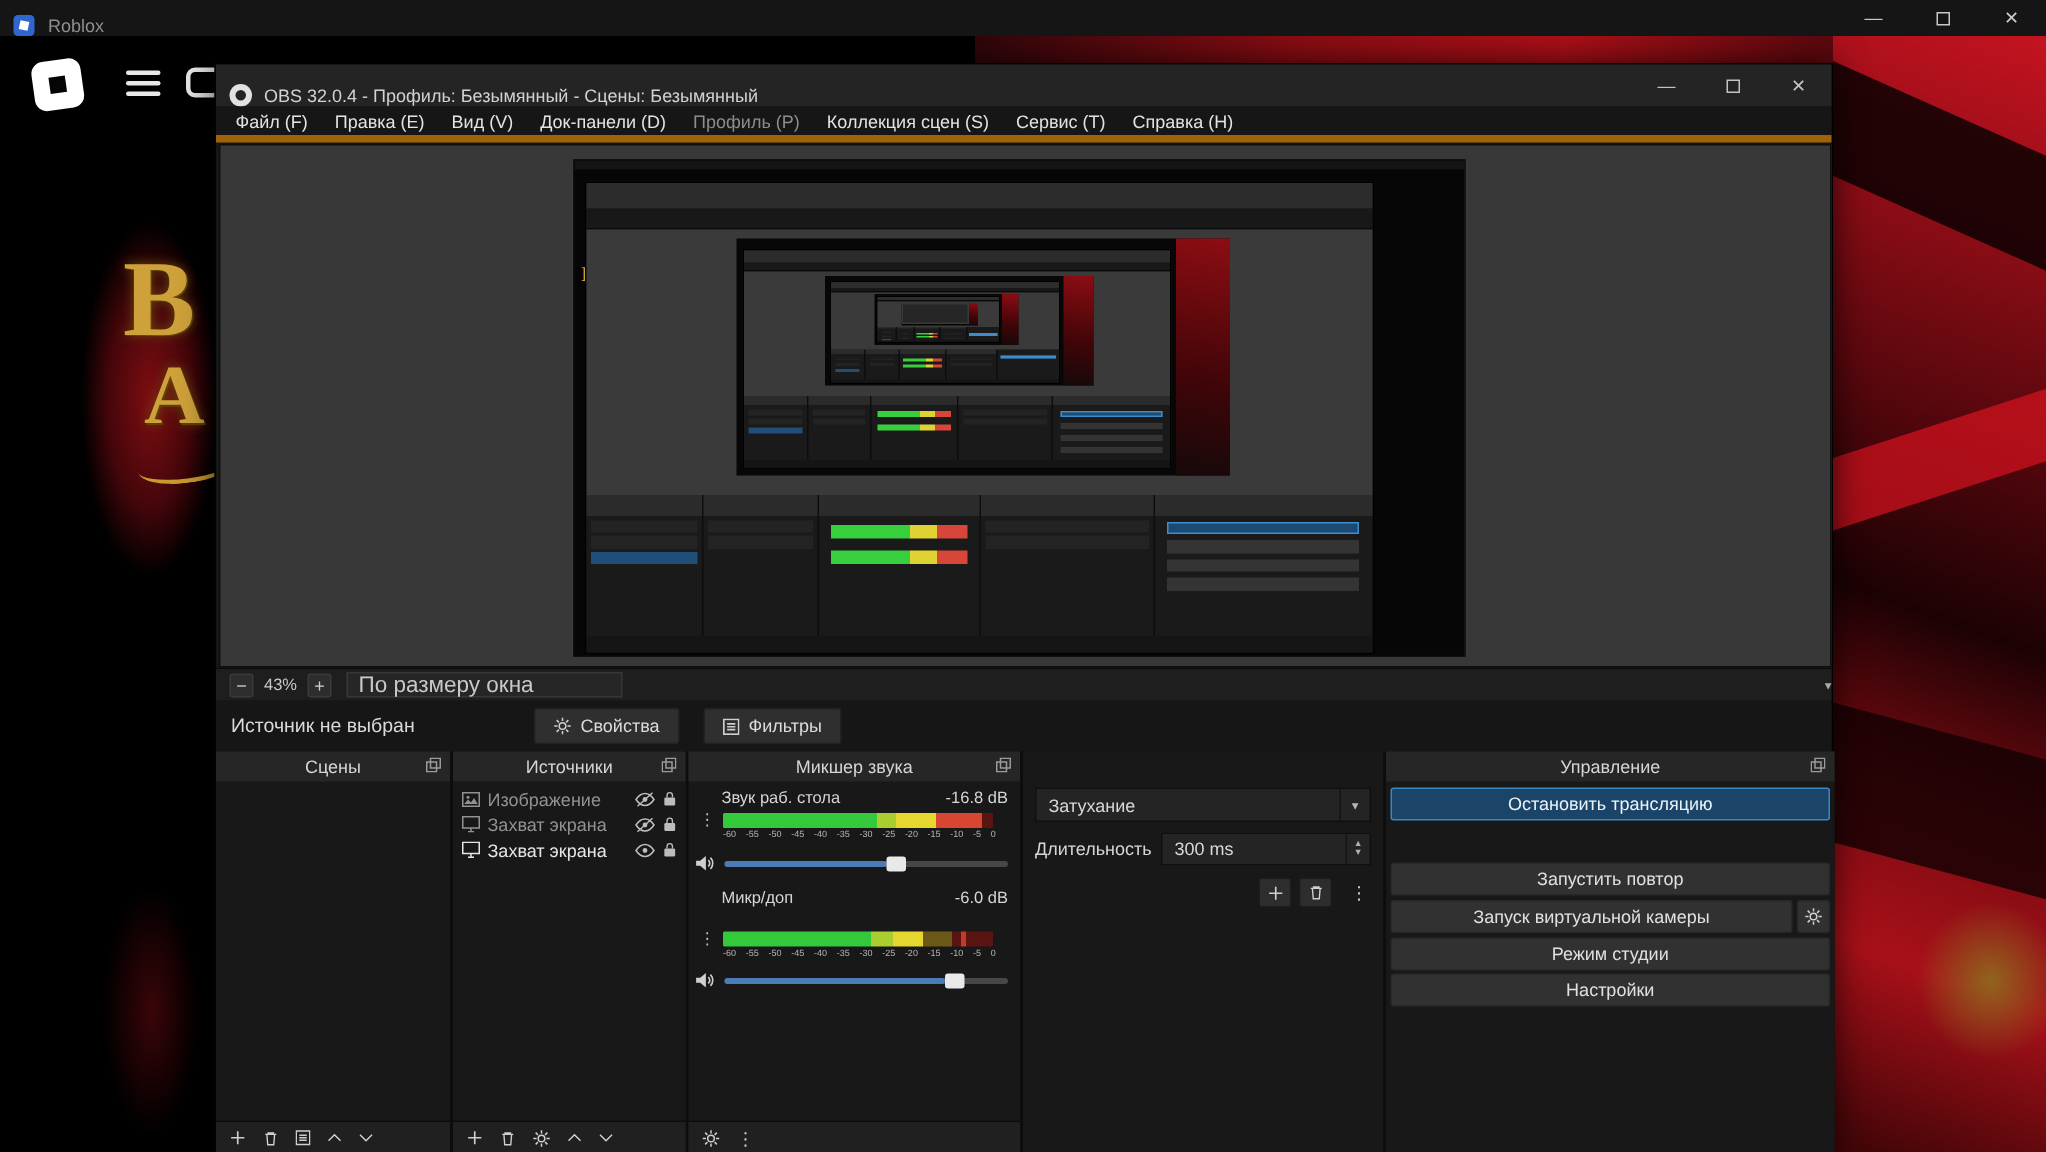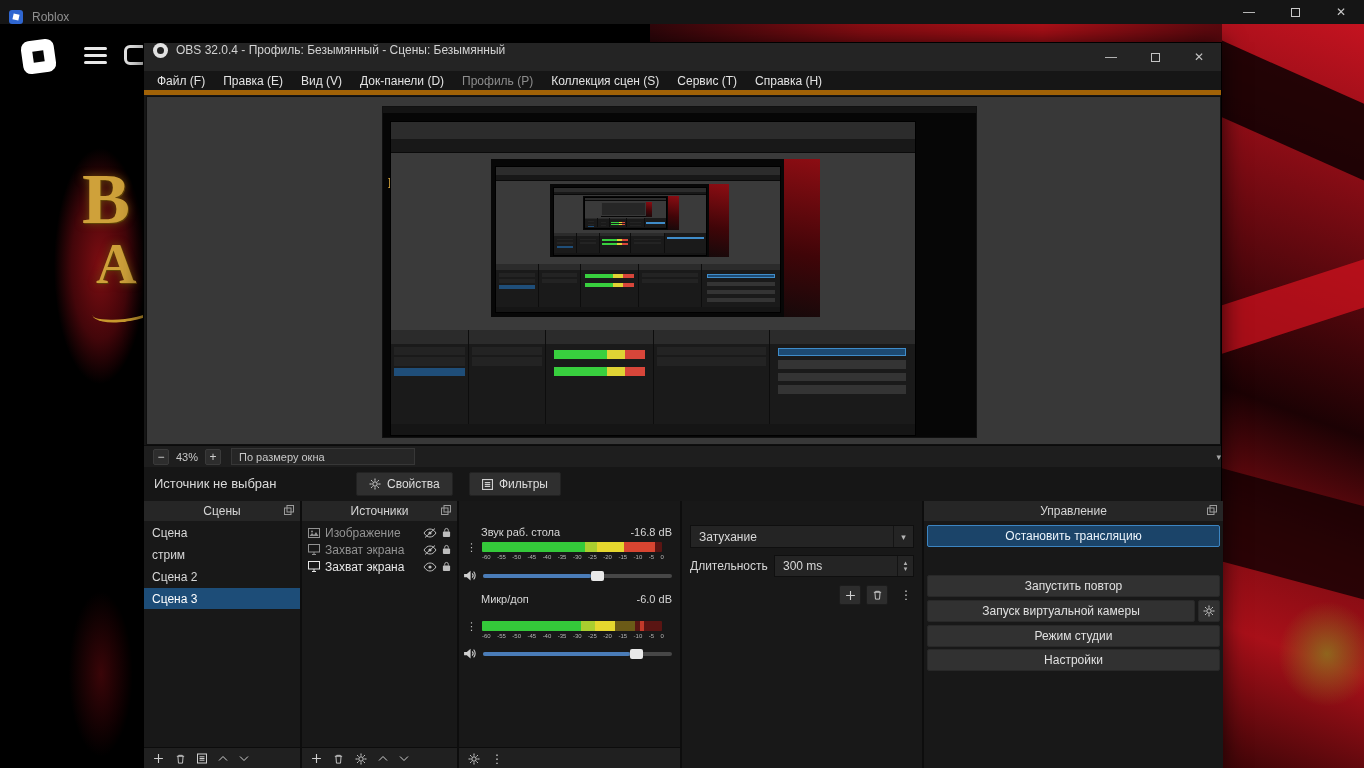--- a/index.html
+++ b/index.html
@@ -43,21 +43,21 @@
     transform:rotate(-8deg);z-index:3;}
   .rbx-logo::after{content:"";position:absolute;left:11px;top:11px;width:11px;height:11px;background:#050505;}
   .rbx-hamburger{position:absolute;left:84px;top:47px;width:23px;height:17px;z-index:3;
     display:flex;flex-direction:column;justify-content:space-between;}
   .rbx-hamburger span{display:block;height:3px;background:#e8e8e8;border-radius:2px;}
   .rbx-chat{position:absolute;left:124px;top:45px;width:24px;height:20px;border:3px solid #e8e8e8;border-radius:6px;z-index:3;}
 
   
   .obs{position:absolute;left:143px;top:42px;width:1079px;height:726px;background:#161616;border:1px solid #000;
     box-shadow:0 0 22px rgba(0,0,0,.75);z-index:4;}
-  .obs-titlebar{position:absolute;left:0;top:0;right:0;height:28px;background:#242424;display:flex;align-items:flex-start;}
+  .obs-titlebar{position:absolute;left:0;top:0;right:0;height:28px;background:#242424;display:flex;align-items:flex-end;}
   .obs-appicon{width:15px;height:15px;border-radius:50%;background:#e2e2e2;margin-left:9px;position:relative;}
   .obs-appicon::after{content:"";position:absolute;left:4px;top:4px;width:7px;height:7px;border-radius:50%;background:#242424;}
   .obs-title{color:#d2d2d2;font-size:12px;margin-left:8px;}
   .obs-winbtns{margin-left:auto;display:flex;height:100%;}
   .obs-winbtn{width:44px;height:100%;display:flex;align-items:center;justify-content:center;color:#c3c3c3;font-size:12px;}
   .obs-winbtn .boxglyph{width:9px;height:9px;border:1px solid #c3c3c3;display:block;}
 
   .obs-menubar{position:absolute;left:0;top:28px;right:0;height:24px;background:#161616;border-bottom:5px solid #a16207;
     display:flex;align-items:center;padding-left:4px;}
   .menu-item{color:#e3e3e3;font-size:12px;padding:0 9px;line-height:24px;white-space:nowrap;}
@@ -94,21 +94,21 @@
   .m-btn{height:9%;margin:2px 6%;background:#343434;}
   .m-btn.blue{background:#1d4a72;border:1px solid #3f8cc9;}
   .m-sb{height:3.5%;background:#151515;}
 
   
   .obs-zoombar{position:absolute;left:0;top:402px;right:0;height:22px;background:#1e1e1e;border-top:1px solid #0b0b0b;
     display:flex;align-items:center;padding-left:9px;}
   .zoom-btn{width:16px;height:16px;background:#2d2d2d;border:1px solid #3a3a3a;border-radius:2px;color:#cfcfcf;
     font-size:12px;line-height:14px;text-align:center;}
   .zoom-level{color:#c9c9c9;font-size:11px;margin:0 7px;}
-  .fit-select{width:184px;height:17px;background:#262626;border:1px solid #373737;color:#c9c9c9;font-size:11px;
+  .fit-select{width:184px;height:17px;background:#262626;border:1px solid #373737;color:#c9c9c9;font-size:15px;
     display:flex;align-items:center;padding:0 7px;margin-left:10px;}
   .fit-caret{margin-left:auto;color:#a8a8a8;font-size:9px;}
 
   
   .obs-srcbar{position:absolute;left:0;top:424px;right:0;height:34px;background:#161616;}
   .src-status{position:absolute;left:10px;top:9px;color:#dadada;font-size:13px;}
   .src-btn{position:absolute;top:5px;height:24px;background:#2f2f2f;border:1px solid #222;border-radius:2px;
     color:#dcdcdc;font-size:12px;display:flex;align-items:center;gap:6px;padding:0 12px;}
   .src-btn.properties{left:212px;}
   .src-btn.filters{left:325px;}
@@ -449,26 +449,20 @@
     <div class="docks">
 
       <div class="dock dock-scenes">
         <div class="dock-header">
           <span class="dock-title">Сцены</span>
           <svg class="dock-float" width="10" height="10" viewBox="0 0 10 10">
               <rect x="3" y="0.5" width="6.5" height="6.5" fill="none" stroke="currentColor"></rect>
               <rect x="0.5" y="3" width="6.5" height="6.5" fill="none" stroke="currentColor"></rect>
             </svg>
         </div>
-        <div class="scene-list">
-          <div class="scene-row">Сцена</div>
-          <div class="scene-row">стрим</div>
-          <div class="scene-row">Сцена 2</div>
-          <div class="scene-row selected">Сцена 3</div>
-        </div>
         <div class="dock-toolbar">
           <span class="tb-icon">
               <svg width="11" height="11" viewBox="0 0 10 10">
                 <path d="M5 1v8M1 5h8" stroke="currentColor"></path>
               </svg>
             </span>
           <span class="tb-icon">
               <svg width="11" height="12" viewBox="0 0 12 12">
                 <path d="M2 3h8M4 3V2h4v1M3.2 3l.6 7.5h4.4L8.8 3" fill="none" stroke="currentColor"></path>
               </svg>
@@ -580,20 +574,27 @@
             </span>
           <span class="tb-icon">
               <svg width="10" height="7" viewBox="0 0 10 6">
                 <path d="M1 1l4 4 4-4" fill="none" stroke="currentColor"></path>
               </svg>
             </span>
         </div>
       </div>
 
       <div class="dock dock-mixer">
+        <div class="dock-header">
+          <span class="dock-title">Микшер звука</span>
+          <svg class="dock-float" width="10" height="10" viewBox="0 0 10 10">
+              <rect x="3" y="0.5" width="6.5" height="6.5" fill="none" stroke="currentColor"></rect>
+              <rect x="0.5" y="3" width="6.5" height="6.5" fill="none" stroke="currentColor"></rect>
+            </svg>
+        </div>
 
         <div class="mix-name-row" style="top:25px;align-items:center;">
           <span>Звук раб. стола</span>
           <span class="mix-db">-16.8 dB</span>
         </div>
         <div class="mix-kebab" style="top:42px;">⋮</div>
         <div class="mix-meter meter1" style="top:41px;"></div>
         <div class="mix-scale" style="top:53px;">
           <span>-60</span>
             <span>-55</span>

